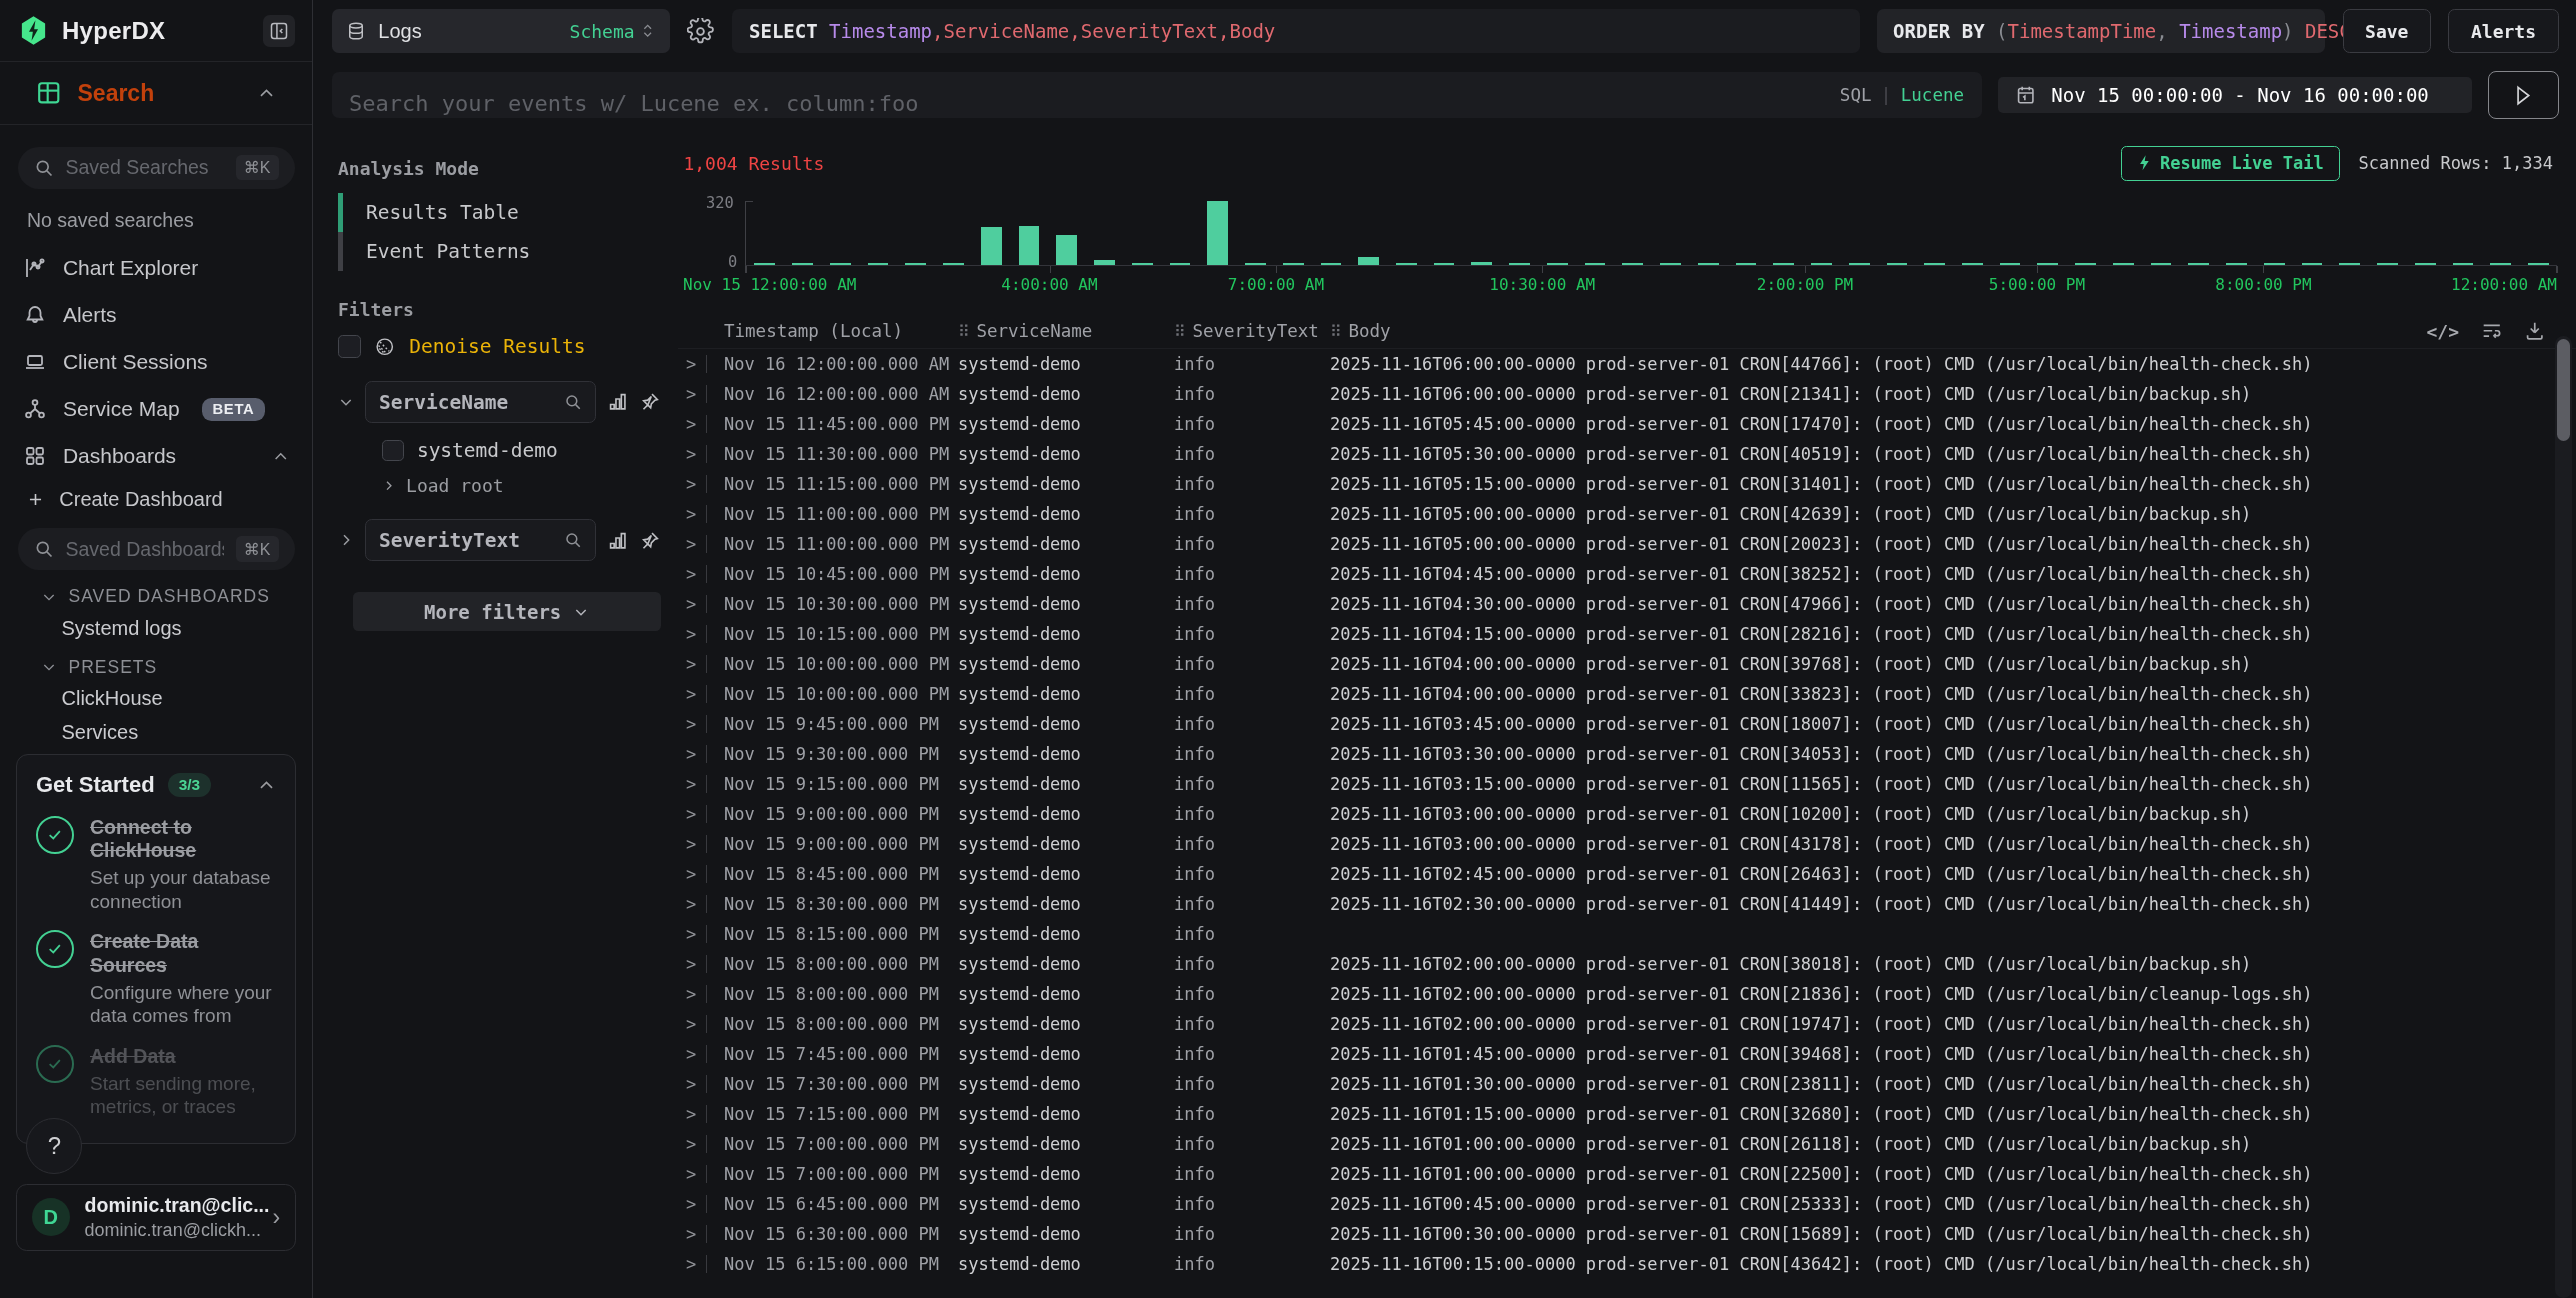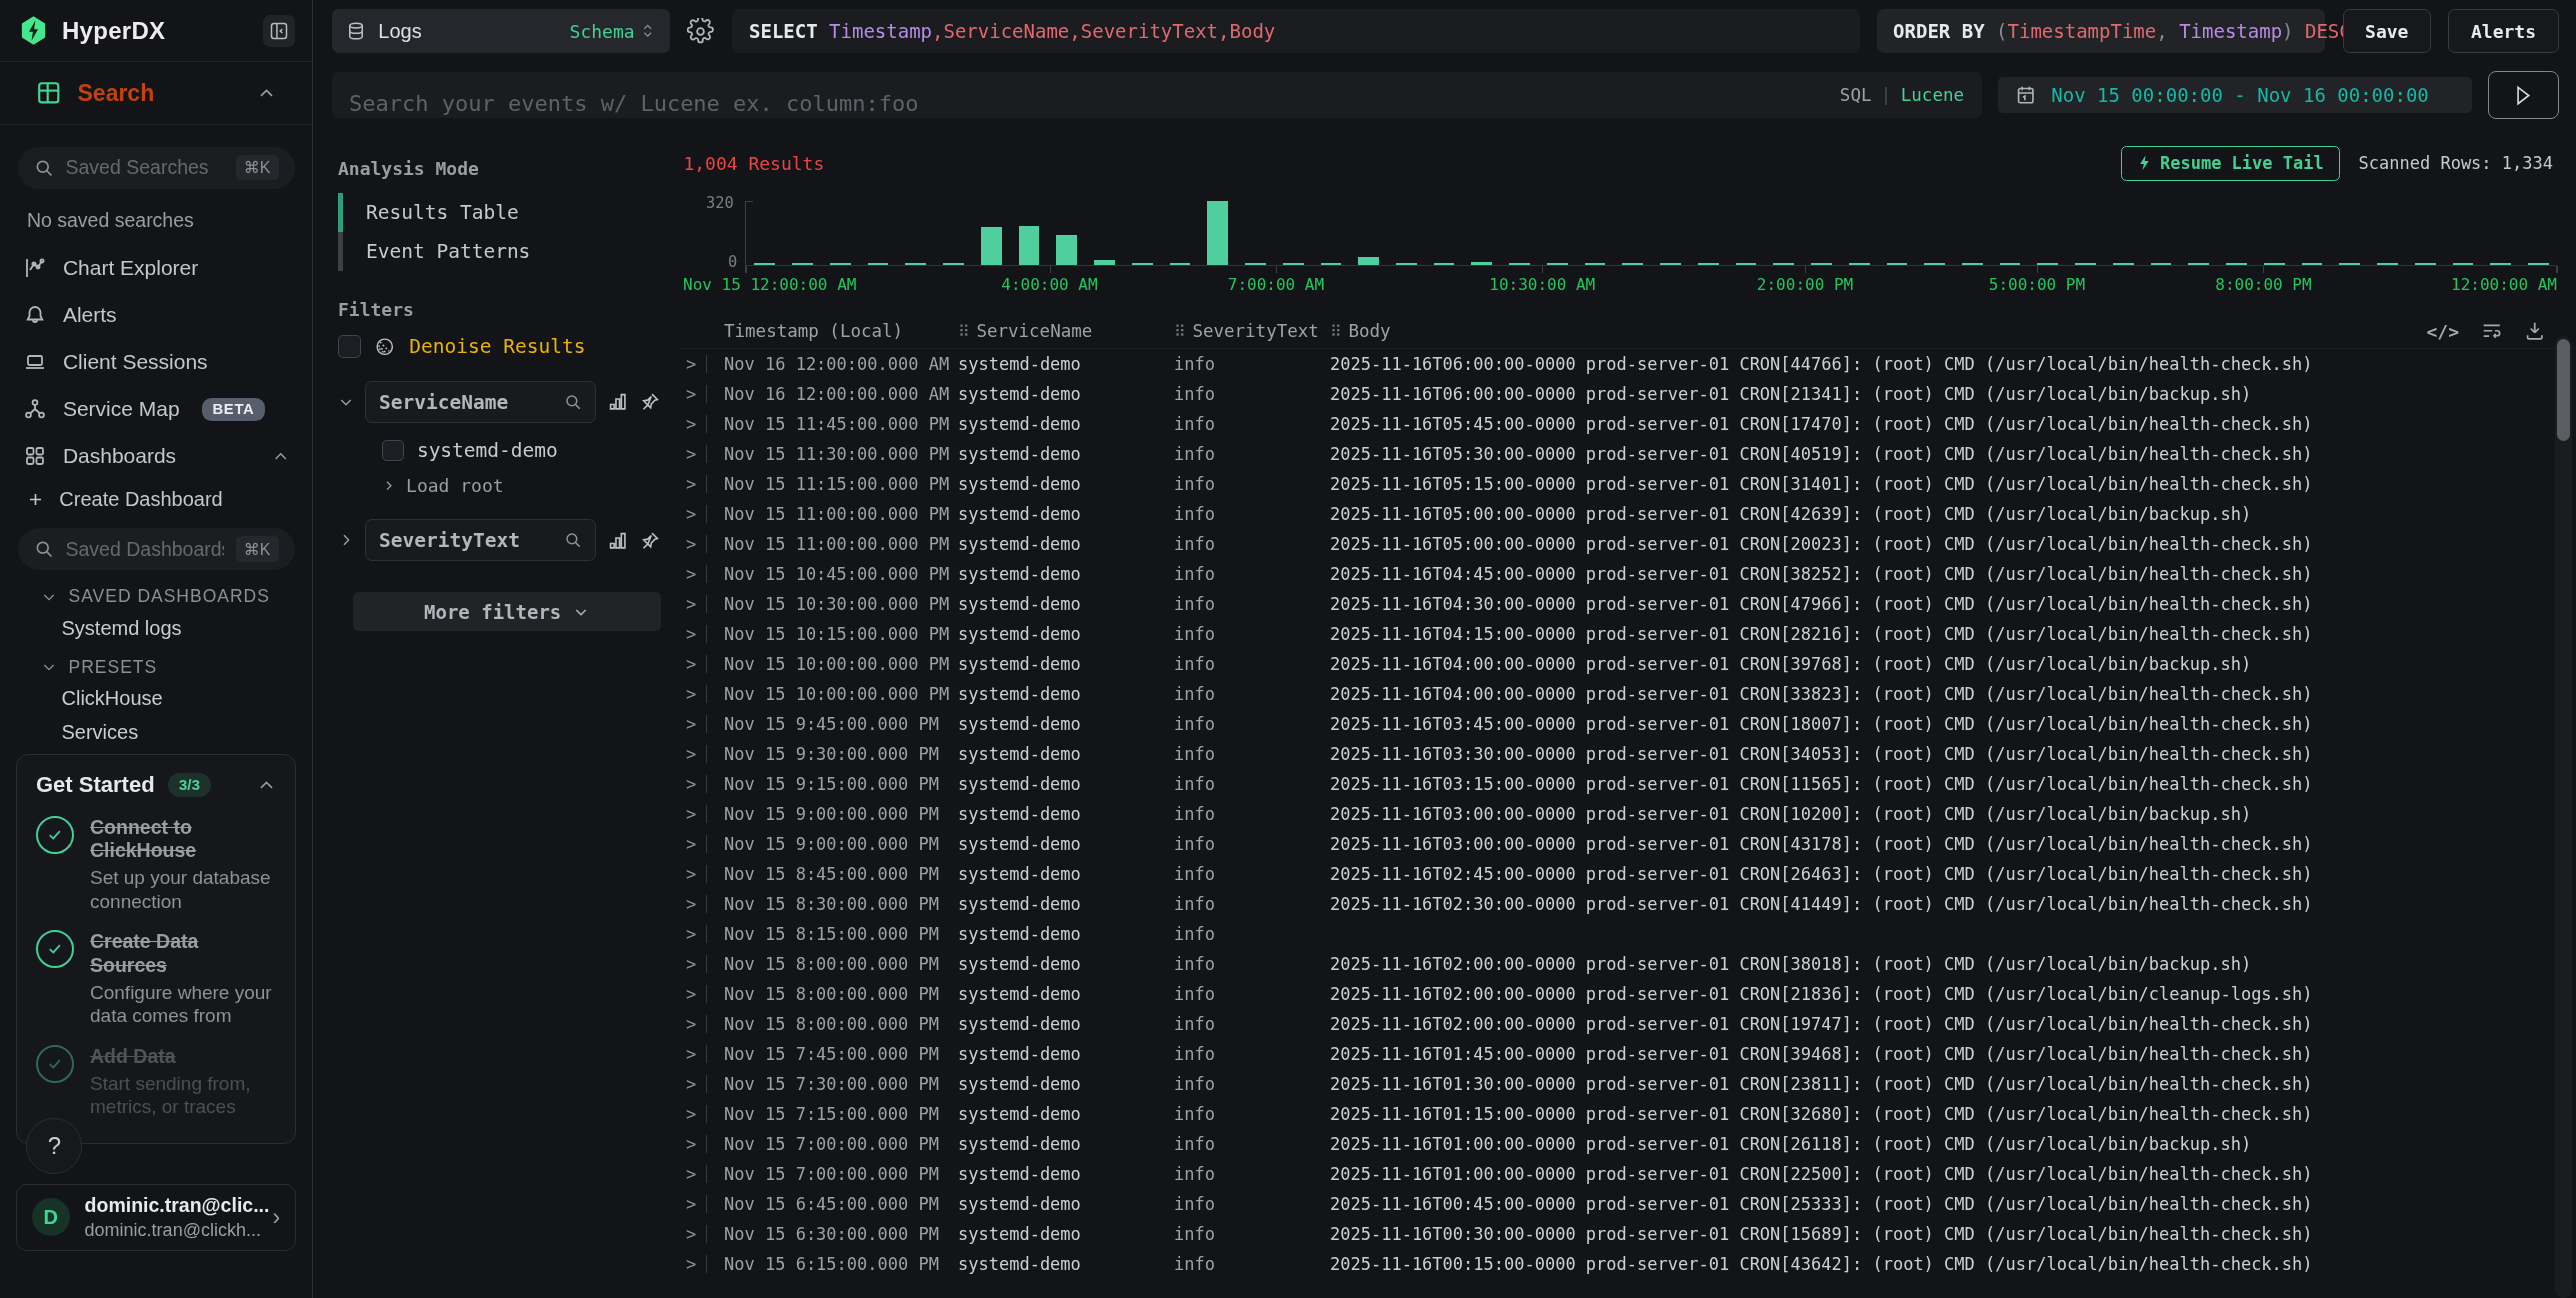--- a/index.html
+++ b/index.html
@@ -55,21 +55,21 @@
   .query-box { flex:1; height:44px; background:#1b1c20; border-radius:6.7px; display:flex; align-items:center; padding:0 17.5px; font-size:19px; white-space:pre; }
   .order-box { width:448px; height:44px; background:#222327; border-radius:6.7px; display:flex; align-items:center; padding:0 16px; font-size:19px; white-space:pre; }
   .q-kw { color:#e8e9ec; font-weight:bold; } .q-purple { color:#b78aea; } .q-salmon { color:#e0696f; } .q-dim { color:#8a8c92; }
   .btn { height:44px; background:#17181c; border:0.7px solid #3a3b41; border-radius:6.7px; font-weight:bold; font-size:18px; color:#e8e9ec; padding:0 21.5px; display:flex; align-items:center; }
   .row2 { height:66px; display:flex; align-items:center; gap:16px; padding:0 17.5px; }
   .search-box { flex:1; height:46px; background:#1b1c20; border-radius:6.7px; display:flex; align-items:center; padding:0 17.5px; gap:13.4px; }
   .search-box input { flex:1; background:transparent; border:none; outline:none; font-family:"DejaVu Sans Mono",monospace; font-size:22px; color:#3b82f6; min-width:0;margin-top:16px; }
   .search-box input::placeholder { color:#5f6167; }
   .lang { display:flex; gap:9.4px; font-size:17.5px; }
   .lang .sql { color:#9fa1a7; } .lang .sep { color:#4a4b51; } .lang .lucene { color:#43d193; }
-  .date-box { width:474px; height:36px; background:#222327; border-radius:5px; display:flex; gap:14.8px; align-items:center; padding:0 17.5px; font-size:19px; color:#14b8a6; }
+  .date-box { width:474px; height:36px; background:#222327; border-radius:5px; display:flex; gap:14.8px; align-items:center; padding:0 17.5px; font-size:19px; color:#ffffff; }
   .play-btn { width:71px; height:48px; border:1.3px solid #85868b; border-radius:8px; display:flex; align-items:center; justify-content:center; background:#131417; }
 
   
   .content { position:absolute; top:128px; left:0; right:0; bottom:0; display:flex; }
   .filter-panel { width:364px; padding:29.5px 17.5px 0 24px; flex:none; }
   .panel-label { font-weight:bold; font-size:18px; color:#9b9da2; margin-bottom:14.8px; }
   .mode-item { position:relative; padding:8px 0 8px 28px; font-size:19.5px; color:#c8c9cc; }
   .mode-item::before { content:''; position:absolute; left:0; top:0; bottom:0; width:4.7px; background:#3f4045; }
   .mode-item.active::before { background:#2f9e76; }
   .lbl-filters { margin-top:28px; }
@@ -309,21 +309,21 @@
         </span>
       </div>
       <div class="gs-step gs-dim">
         <span class="gs-check">
             <svg width="17.5" height="17.5" viewBox="0 0 24 24" fill="none" stroke="#43d193" stroke-width="2.4">
               <path d="M5 12.5 L10 17 L19 7"></path>
             </svg>
           </span>
         <span>
           <div class="gs-st">Add Data</div>
-          <div class="gs-sd">Start sending from, metrics, or traces</div>
+          <div class="gs-sd">Start sending more, metrics, or traces</div>
         </span>
       </div>
       <div class="help-circle">?</div>
     </div>
 
     <div class="user-card">
       <span class="avatar">D</span>
       <span style="min-width:0;">
         <div class="u-name">dominic.tran@clic...</div>
         <div class="u-mail">dominic.tran@clickh...</div>

